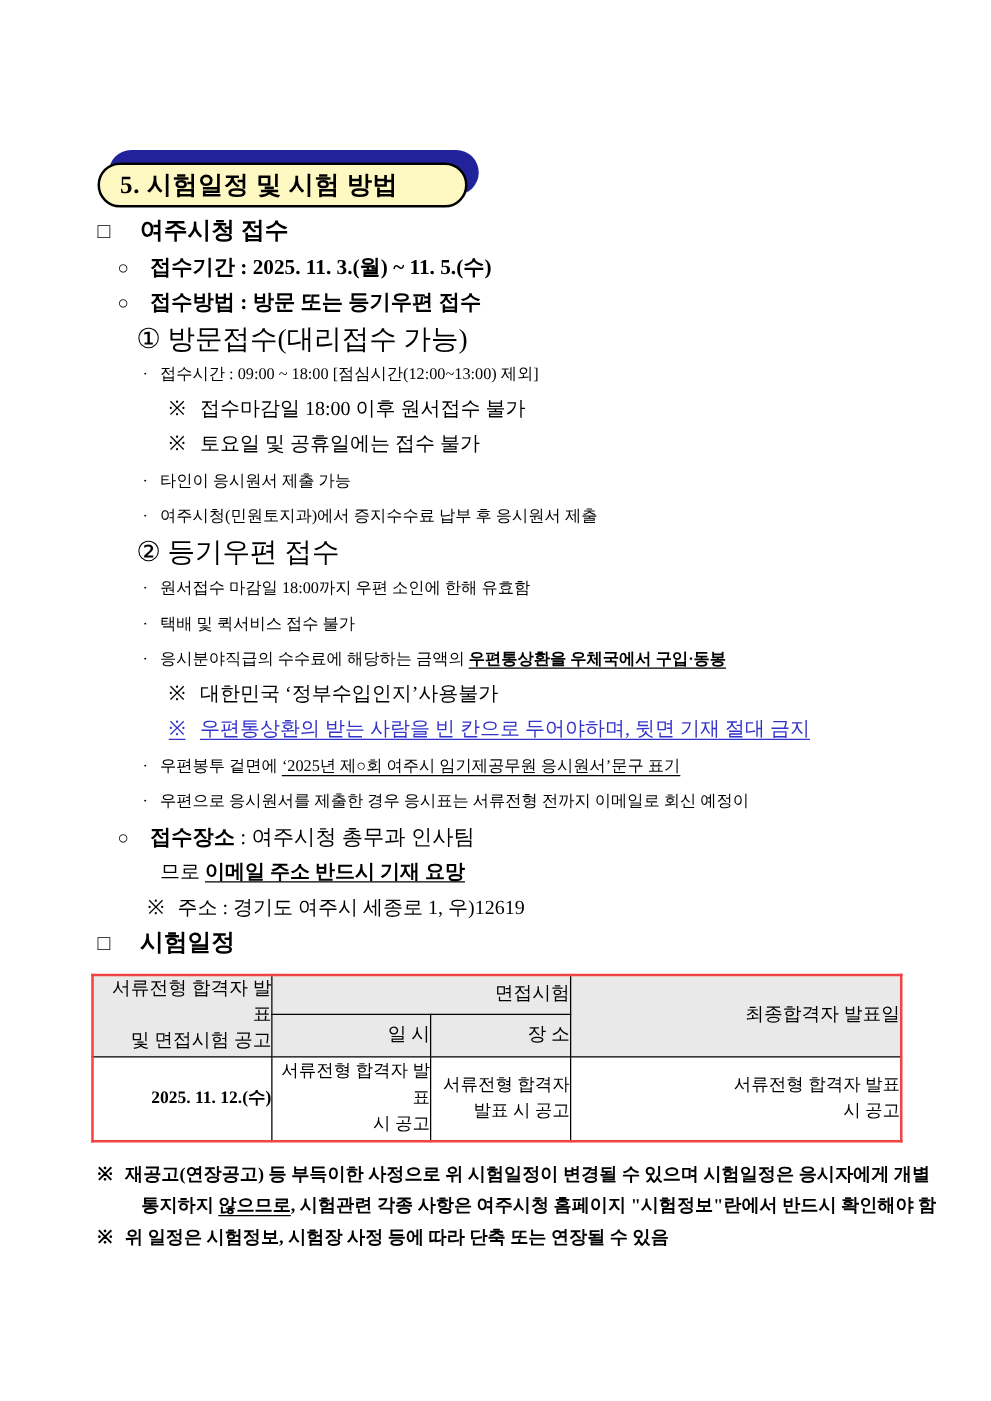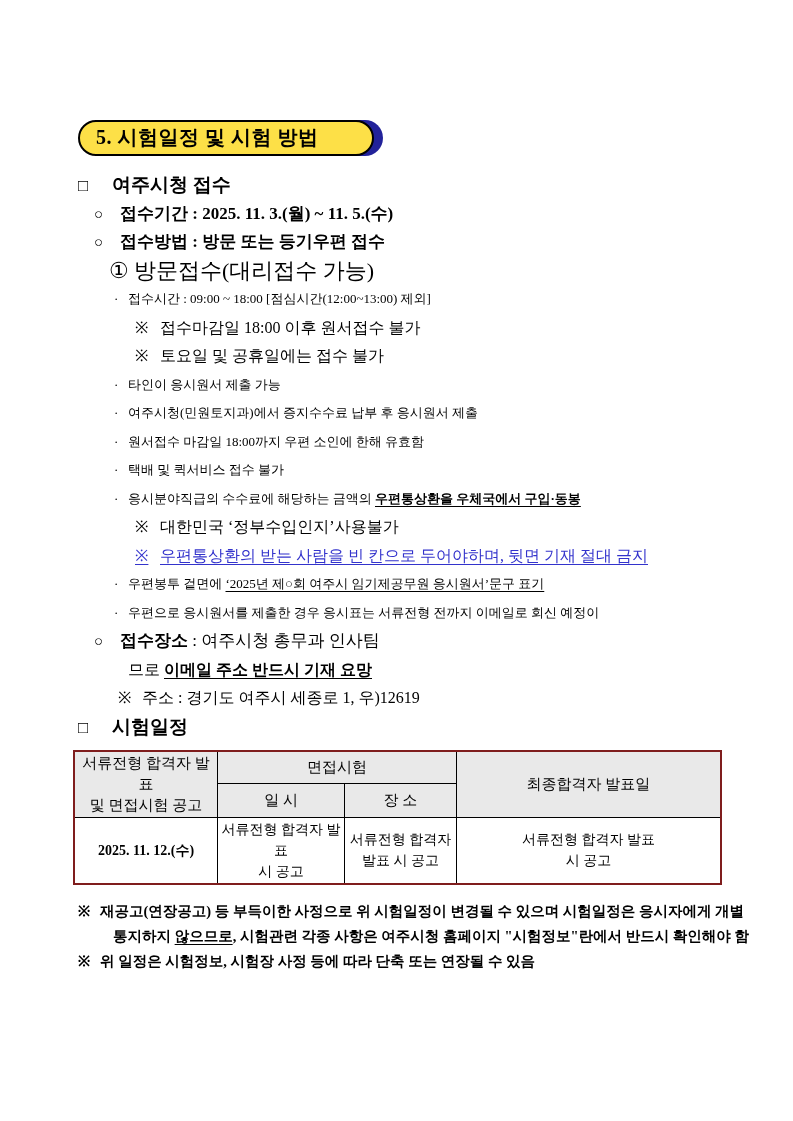--- a/index.html
+++ b/index.html
@@ -12,22 +12,22 @@
   }
   .doc { position: absolute; left: 0; top: 0; width: 793px; height: 1121px; padding: 112px 44px 0 78px; }
 
   
   .title-wrap { position: relative; width: 296px; height: 37px; margin-bottom: 22px; }
   .title-shadow {
     position: absolute; left: 9px; top: 8px; width: 296px; height: 36px;
     background: #22229a; border-radius: 20px;
   }
   .title-box {
-    position: absolute; left: 0; top: 8px; width: 296px; height: 36px;
-    background: #fde047; border: 2px solid #000; border-radius: 20px;
+    position: absolute; left: 0; top: 18px; width: 296px; height: 36px;
+    background: #fef9c3; border: 2px solid #000; border-radius: 20px;
     display: flex; align-items: center; padding: 0 20px 2px 16px;
     font-size: 20px; font-weight: bold; letter-spacing: 0.5px; white-space: pre;
   }
 
   
   .row { height: 28.5px; line-height: 28.5px; white-space: pre; }
   .row span { white-space: pre; }
   .mk { display: inline-block; }
 
   .h1 { font-size: 19px; font-weight: bold; }
@@ -52,21 +52,21 @@
   .addr-line .mk { width: 24px; }
 
   .em { font-weight: bold; text-decoration: underline; text-underline-offset: 3px; }
   .ul { text-decoration: underline; text-underline-offset: 3px; margin-top: 46px; }
   .blue-ul { color: #3333cc; text-decoration: underline; text-underline-offset: 3px; }
 
   
   .sched-table {
     margin: 0 0 0 -5px; width: 649px;
     border-collapse: collapse; table-layout: fixed;
-    border: 2px solid #7f1d1d; text-align: center;
+    border: 2px solid #ef4444; text-align: right;
   }
   .sched-table th, .sched-table td {
     border: 1px solid #000; vertical-align: middle;
     white-space: pre-line; line-height: 21px;
   }
   .sched-table th { background: #e9e9e9; font-weight: normal; font-size: 15px; }
   .sched-table td { background: #fff; font-size: 14px; }
   .r1 { height: 32px; } .r2 { height: 34px; } .r3 { height: 67px; }
   .date-cell { font-weight: bold; font-size: 16px; }
 
@@ -104,20 +104,21 @@
   <div class="row b-line"><span class="mk">·</span><span>접수시간 : 09:00 ~ 18:00 [점심시간(12:00~13:00) 제외]</span></div>
 
   <div class="row s-line"><span class="mk">※</span><span>접수마감일 18:00 이후 원서접수 불가</span></div>
 
   <div class="row s-line"><span class="mk">※</span><span>토요일 및 공휴일에는 접수 불가</span></div>
 
   <div class="row b-line"><span class="mk">·</span><span>타인이 응시원서 제출 가능</span></div>
 
   <div class="row b-line"><span class="mk">·</span><span>여주시청(민원토지과)에서 증지수수료 납부 후 응시원서 제출</span></div>
 
+  <div class="row n-line"><span class="mk">②</span><span>등기우편 접수</span></div>
 
   <div class="row b-line"><span class="mk">·</span><span>원서접수 마감일 18:00까지 우편 소인에 한해 유효함</span></div>
 
   <div class="row b-line"><span class="mk">·</span><span>택배 및 퀵서비스 접수 불가</span></div>
 
   <div class="row b-line"><span class="mk">·</span><span>응시분야직급의 수수료에 해당하는 금액의 </span><span class="em">우편통상환을 우체국에서 구입·동봉</span></div>
 
   <div class="row s-line"><span class="mk">※</span><span>대한민국 ‘정부수입인지’사용불가</span></div>
 
   <div class="row s-line"><span class="mk blue-ul">※</span><span class="blue-ul">우편통상환의 받는 사람을 빈 칸으로 두어야하며, 뒷면 기재 절대 금지</span></div>

